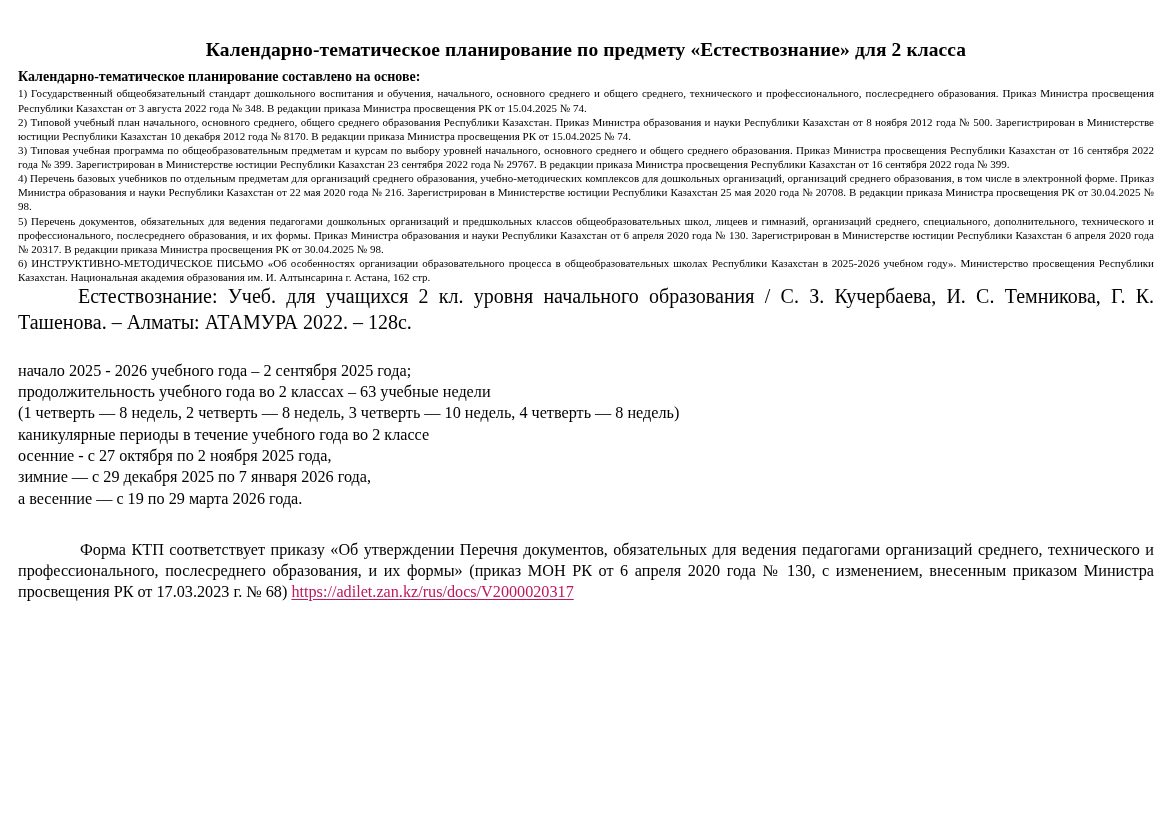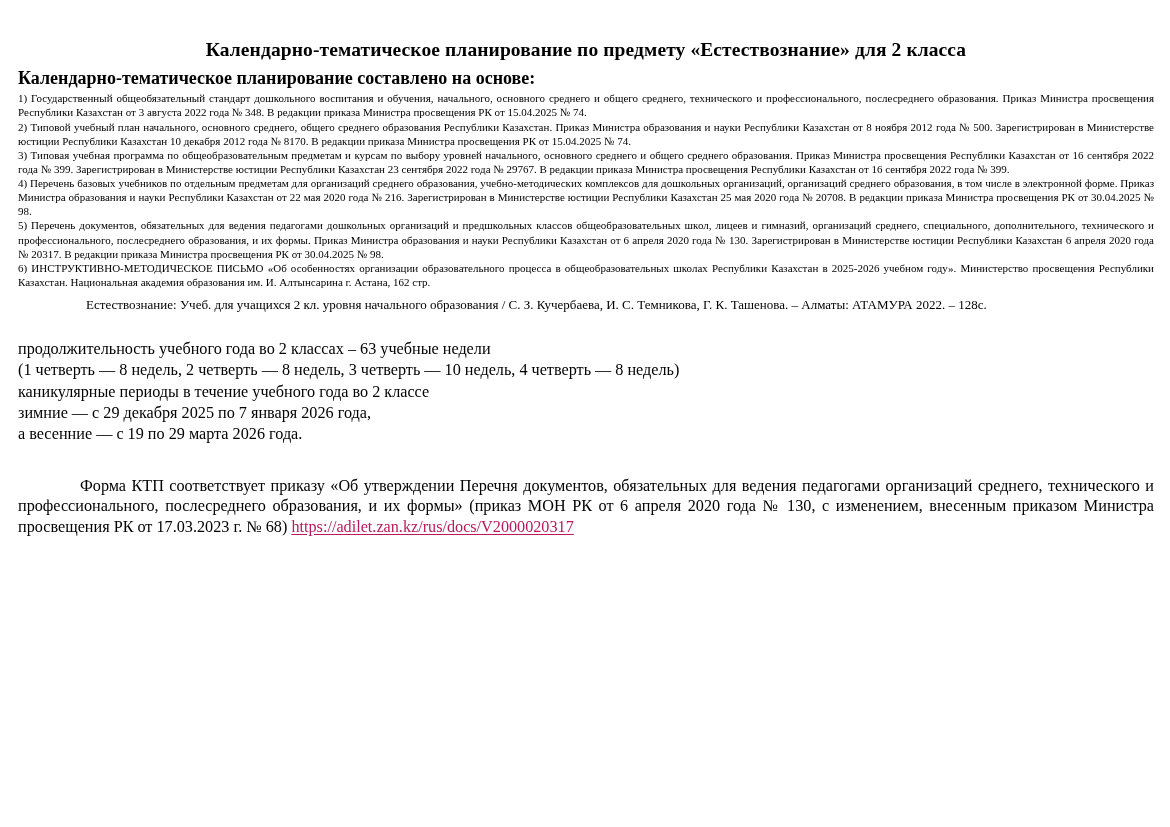--- a/index.html
+++ b/index.html
@@ -24,38 +24,38 @@
   }
   .doc-title {
     text-align: center;
     font-size: 19.5px;
     font-weight: bold;
     line-height: 1.25;
     margin: 0 0 6px 0;
     letter-spacing: 0.1px;
   }
   .lead {
-    font-size: 18px;
+    font-size: 14px;
     font-weight: bold;
     line-height: 1.22;
     margin: 0 0 1px 0;
     font-family: Liberation Serif, serif;
   }
   p.body-par {
     font-size: 11px;
     line-height: 1.285;
     margin: 0;
     text-align: justify;
     text-justify: inter-word;
     hyphens: none;
   }
   .textbook {
-    font-size: 13px;
+    font-size: 20px;
     line-height: 1.285;
-    margin: 8px;
+    margin: 0;
     text-align: justify;
     text-indent: 60px;
   }
   .schedule {
     margin-top: 25px;
   }
   .schedule .line {
     font-size: 16.2px;
     line-height: 1.32;
     white-space: nowrap;
@@ -85,22 +85,24 @@
   <p class="body-par">1) Государственный общеобязательный стандарт дошкольного воспитания и обучения, начального, основного среднего и общего среднего, технического и профессионального, послесреднего образования. Приказ Министра просвещения Республики Казахстан от 3 августа 2022 года № 348. В редакции приказа Министра просвещения РК от 15.04.2025 № 74.</p>
   <p class="body-par">2) Типовой учебный план начального, основного среднего, общего среднего образования Республики Казахстан. Приказ Министра образования и науки Республики Казахстан от 8 ноября 2012 года № 500. Зарегистрирован в Министерстве юстиции Республики Казахстан 10 декабря 2012 года № 8170. В редакции приказа Министра просвещения РК от 15.04.2025 № 74.</p>
   <p class="body-par">3) Типовая учебная программа по общеобразовательным предметам и курсам по выбору уровней начального, основного среднего и общего среднего образования. Приказ Министра просвещения Республики Казахстан от 16 сентября 2022 года № 399. Зарегистрирован в Министерстве юстиции Республики Казахстан 23 сентября 2022 года № 29767. В редакции приказа Министра просвещения Республики Казахстан от 16 сентября 2022 года № 399.</p>
   <p class="body-par">4) Перечень базовых учебников по отдельным предметам для организаций среднего образования, учебно-методических комплексов для дошкольных организаций, организаций среднего образования, в том числе в электронной форме. Приказ Министра образования и науки Республики Казахстан от 22 мая 2020 года № 216. Зарегистрирован в Министерстве юстиции Республики Казахстан 25 мая 2020 года № 20708. В редакции приказа Министра просвещения РК от 30.04.2025 № 98.</p>
   <p class="body-par">5) Перечень документов, обязательных для ведения педагогами дошкольных организаций и предшкольных классов общеобразовательных школ, лицеев и гимназий, организаций среднего, специального, дополнительного, технического и профессионального, послесреднего образования, и их формы. Приказ Министра образования и науки Республики Казахстан от 6 апреля 2020 года № 130. Зарегистрирован в Министерстве юстиции Республики Казахстан 6 апреля 2020 года № 20317. В редакции приказа Министра просвещения РК от 30.04.2025 № 98.</p>
   <p class="body-par">6) ИНСТРУКТИВНО-МЕТОДИЧЕСКОЕ ПИСЬМО «Об особенностях организации образовательного процесса в общеобразовательных школах Республики Казахстан в 2025-2026 учебном году». Министерство просвещения Республики Казахстан. Национальная академия образования им. И. Алтынсарина г. Астана, 162 стр.</p>
 
   <p class="textbook">Естествознание: Учеб. для учащихся 2 кл. уровня начального образования / С. З. Кучербаева, И. С. Темникова, Г. К. Ташенова. – Алматы: АТАМУРА 2022. – 128с.</p>
 
   <div class="schedule">
+    <div class="line">начало 2025 - 2026 учебного года – 2 сентября 2025 года;</div>
     <div class="line">продолжительность учебного года во 2 классах – 63 учебные недели</div>
     <div class="line">(1 четверть — 8 недель, 2 четверть — 8 недель, 3 четверть — 10 недель, 4 четверть — 8 недель)</div>
     <div class="line">каникулярные периоды в течение учебного года во 2 классе</div>
+    <div class="line">осенние - с 27 октября по 2 ноября 2025 года,</div>
     <div class="line">зимние — с 29 декабря 2025 по 7 января 2026 года,</div>
     <div class="line">а весенние — с 19 по 29 марта 2026 года.</div>
   </div>
 
   <p class="footer-note"><span>Форма КТП   соответствует приказу «Об утверждении Перечня документов, обязательных для ведения педагогами организаций среднего, технического и профессионального, послесреднего образования, и их формы» (приказ МОН РК от 6 апреля 2020 года № 130, с изменением, внесенным приказом Министра просвещения РК от 17.03.2023 г. № 68) </span><a class="doc-link" href="#">https://adilet.zan.kz/rus/docs/V2000020317</a></p>
 
 </div>
 
 </body></html>

